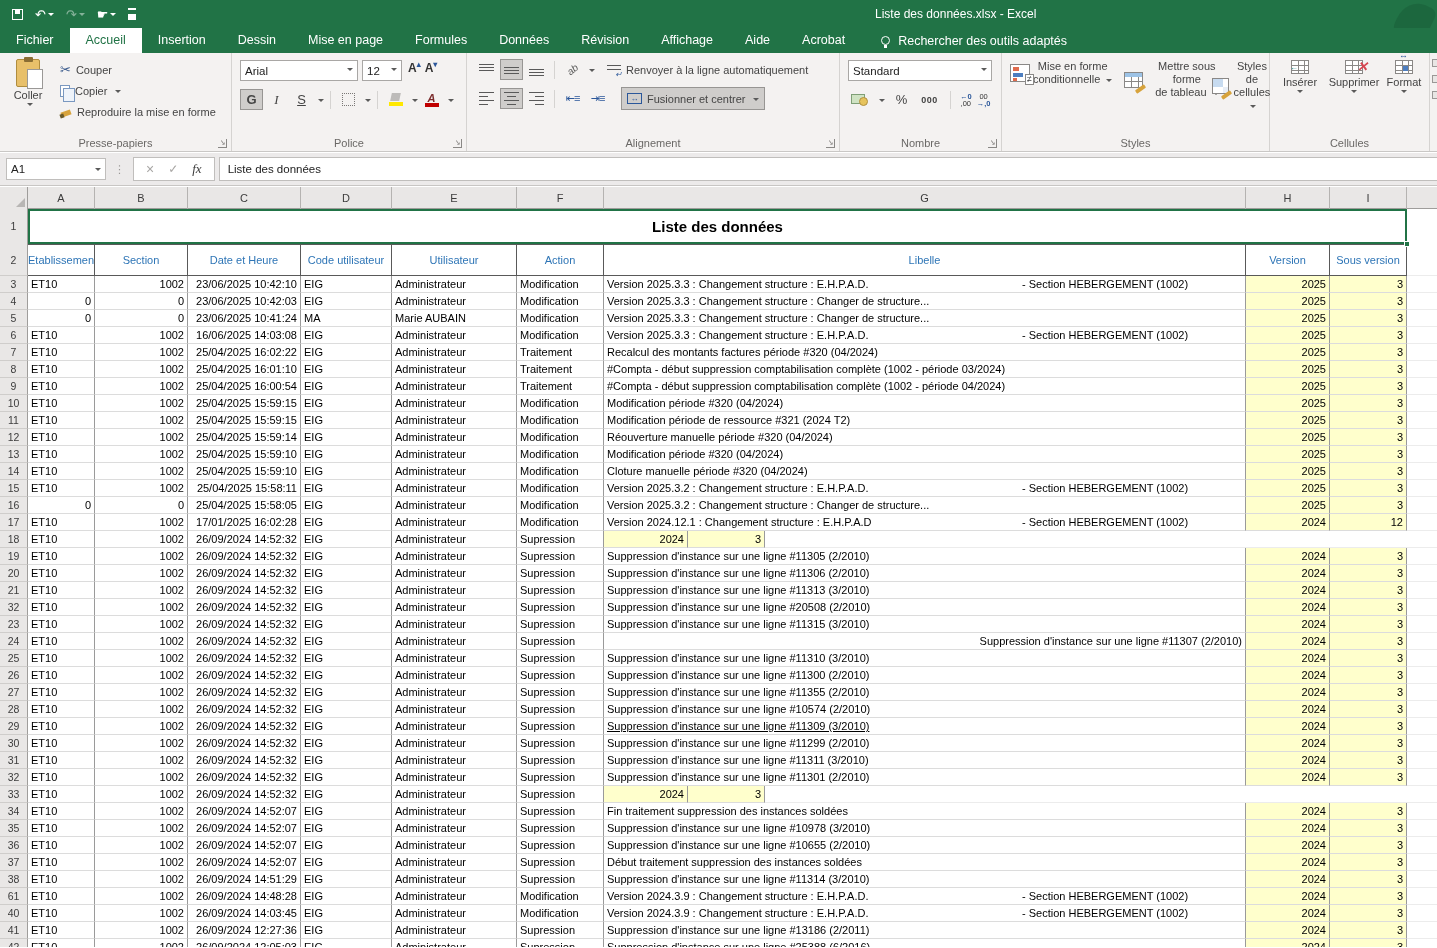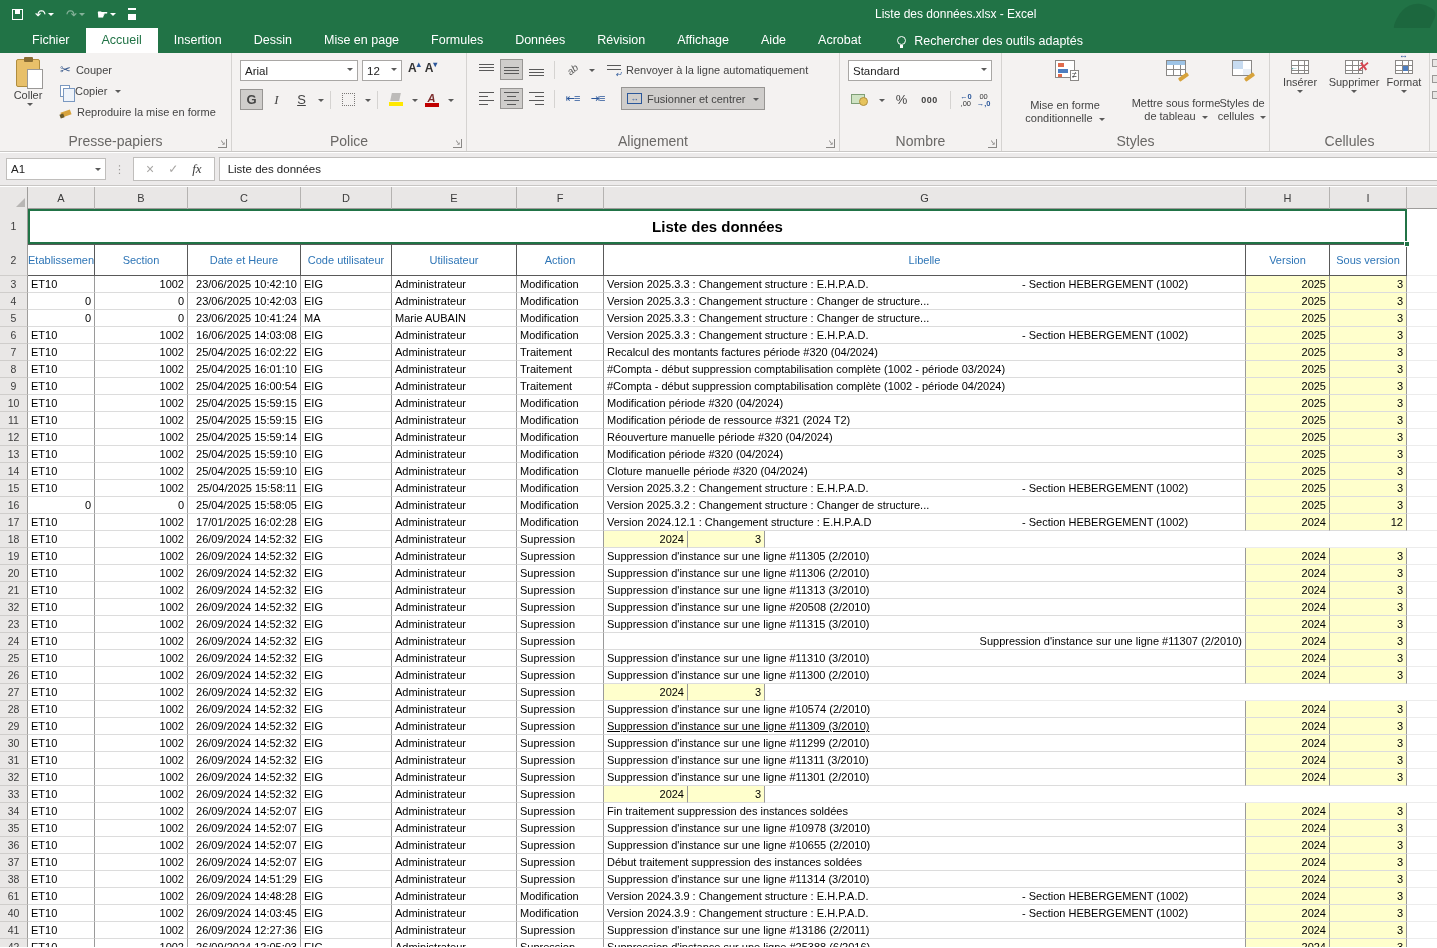--- a/index.html
+++ b/index.html
@@ -26,21 +26,21 @@
 .tabrow{position:absolute;left:0;top:28px;width:100%;height:25px;background:var(--green);display:flex;align-items:flex-end;}
 .tab{height:25px;line-height:25px;padding:0 16px;color:#fff;font-size:12.5px;cursor:pointer;}
 .tab.active{background:#fff;color:var(--green);}
 .searchhint{display:flex;align-items:center;gap:8px;color:#fff;font-size:12.5px;margin-left:20px;height:25px;}
 .bulb{display:inline-block;width:9px;height:9px;border:1.4px solid #fff;border-radius:50%;position:relative;}
 .bulb:after{content:"";position:absolute;left:2px;top:8px;width:3px;height:3px;background:#fff;}
 
 
 .ribbon{position:absolute;left:0;top:53px;width:100%;height:99px;background:var(--ribbon);border-bottom:1px solid #c9c7c5;display:flex;font-size:11px;color:var(--txt);}
 .rgroup{position:relative;height:100%;border-right:1px solid var(--line);flex:none;}
-.glabel{position:absolute;left:0;bottom:2px;width:100%;text-align:center;font-size:14px;color:#6a6866;}
+.glabel{position:absolute;left:0;bottom:2px;width:100%;text-align:center;font-size:11px;color:#6a6866;}
 .lnch{position:absolute;right:4px;bottom:3px;width:9px;height:9px;border-right:1px solid #8a8886;border-bottom:1px solid #8a8886;font-size:8px;line-height:8px;color:#8a8886;text-align:center;}
 .dd{display:inline-block;width:0;height:0;border:3.5px solid transparent;border-top-color:#5a5a5a;vertical-align:middle;margin-left:3px;margin-top:4px;}
 .sbtn{display:flex;align-items:center;gap:5px;height:21px;padding:0 4px;white-space:nowrap;cursor:pointer;}
 .ibtn{display:inline-flex;align-items:center;justify-content:center;width:23px;height:21px;cursor:pointer;}
 .ibtn.on,.bigon{background:#cfcdcb;box-shadow:inset 0 0 0 1px #979593;}
 .combo{display:flex;align-items:center;justify-content:space-between;background:#fff;border:1px solid #a9a7a5;height:21px;padding:0 4px;font-size:11.5px;color:#222;}
 .combo .dd{margin-top:1px;}
 
 
 .g-clip{width:232px;}
@@ -102,21 +102,21 @@
 .acct{display:inline-block;width:17px;height:13px;position:relative;}
 .acct:before{content:"";position:absolute;left:0;top:1px;width:12px;height:8px;background:#cfe3c3;border:1px solid #7f9f77;}
 .acct:after{content:"";position:absolute;right:0;bottom:0;width:7px;height:7px;border-radius:50%;background:#e6c35c;border:1px solid #b09040;}
 .pct{font-size:13px;}
 .thou{font-size:9px;font-weight:bold;letter-spacing:.5px;}
 .decbtn{display:inline-flex;flex-direction:column;align-items:center;font-size:7.5px;line-height:7px;color:#333;}
 .decbtn b{color:#2b579a;}
 
 
 .g-sty{width:268px;}
-.bigbtn{position:absolute;top:7px;display:flex;flex-direction:column;align-items:center;gap:21px;text-align:center;line-height:13px;cursor:pointer;}
+.bigbtn{position:absolute;top:7px;display:flex;flex-direction:row;align-items:center;gap:3px;text-align:center;line-height:13px;cursor:pointer;}
 .cfico{width:20px;height:18px;position:relative;border:1px solid #8a8886;background:linear-gradient(#e06b4d,#e06b4d) 2px 2px/6px 4px no-repeat,linear-gradient(#4d7ec0,#4d7ec0) 2px 8px/10px 4px no-repeat,linear-gradient(#e06b4d,#e06b4d) 2px 13px/4px 3px no-repeat,#fff;}
 .cfico:after{content:"≠";position:absolute;right:-5px;bottom:-4px;background:#fff;border:1px solid #8a8886;font-size:9px;line-height:9px;padding:0 1px;}
 .tblico{width:20px;height:16px;border:1px solid #8a8886;background:linear-gradient(#9dc3e6,#9dc3e6) 0 0/100% 4px no-repeat,linear-gradient(#8a8886,#8a8886) 0 8px/100% 1px no-repeat,linear-gradient(#8a8886,#8a8886) 6px 0/1px 100% no-repeat,linear-gradient(#8a8886,#8a8886) 13px 0/1px 100% no-repeat,#fff;position:relative;}
 .brush:after{content:"";position:absolute;right:-4px;bottom:-4px;width:11px;height:4px;background:#d7a33c;transform:rotate(-35deg);border-radius:1px;}
 .cstico{width:20px;height:16px;border:1px solid #8a8886;background:linear-gradient(#c7dbf0,#c7dbf0) 0 0/10px 8px no-repeat,linear-gradient(#e8eef6,#e8eef6) 10px 8px/10px 8px no-repeat,#fff;position:relative;}
 
 
 .g-cel{width:160px;}
 .celbtn{position:absolute;top:7px;display:flex;flex-direction:column;align-items:center;gap:2px;cursor:pointer;}
 .gridico{width:18px;height:14px;border:1px solid #8a8886;background:linear-gradient(#8a8886,#8a8886) 0 4px/100% 1px no-repeat,linear-gradient(#8a8886,#8a8886) 0 9px/100% 1px no-repeat,linear-gradient(#8a8886,#8a8886) 6px 0/1px 100% no-repeat,linear-gradient(#8a8886,#8a8886) 12px 0/1px 100% no-repeat,#fff;position:relative;}
@@ -189,21 +189,21 @@
             <i></i>
             <i class="wdd" style="border-top-color:#fff"></i>
           </span>
         </span>
     </div>
     <span class="tb-title">Liste des données.xlsx  -  Excel</span>
     <i class="leaf"></i>
   </div>
 
   <div class="tabrow">
-    <div id="tabs" style="display:flex;padding-left:16px;">
+    <div id="tabs" style="display:flex;">
         <div class="tab">Fichier</div>
         <div class="tab active">Accueil</div>
         <div class="tab">Insertion</div>
         <div class="tab">Dessin</div>
         <div class="tab">Mise en page</div>
         <div class="tab">Formules</div>
         <div class="tab">Données</div>
         <div class="tab">Révision</div>
         <div class="tab">Affichage</div>
         <div class="tab">Aide</div>
@@ -754,20 +754,21 @@
           <div class="cell cj"></div>
         </div>
         <div class="row">
           <div class="rownum">27</div>
           <div class="cell" style="width: 67px;">ET10</div>
           <div class="cell r" style="width: 93px;">1002</div>
           <div class="cell r" style="width: 113px;">26/09/2024 14:52:32</div>
           <div class="cell" style="width: 91px;">EIG</div>
           <div class="cell" style="width: 125px;">Administrateur</div>
           <div class="cell" style="width: 87px;">Supression</div>
+          <div class="cell libwrap" style="width: 642px;"><span>Suppression d'instance sur une ligne #11355 (2/2010)</span></div>
           <div class="cell yell r" style="width: 84px;">2024</div>
           <div class="cell yell r" style="width: 77px;">3</div>
           <div class="cell cj"></div>
         </div>
         <div class="row">
           <div class="rownum">28</div>
           <div class="cell" style="width: 67px;">ET10</div>
           <div class="cell r" style="width: 93px;">1002</div>
           <div class="cell r" style="width: 113px;">26/09/2024 14:52:32</div>
           <div class="cell" style="width: 91px;">EIG</div>

